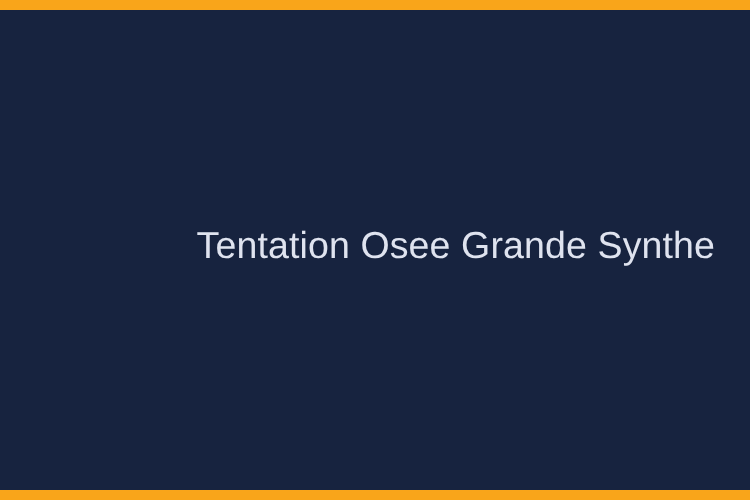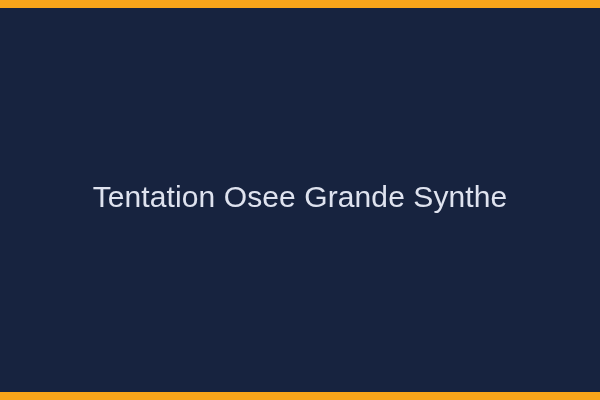--- a/index.html
+++ b/index.html
@@ -47,28 +47,29 @@
     right: 0;
     top: 189px;
     transform: translateY(-50%);
     text-align: center;
     padding: 0 24px;
     box-sizing: border-box;
   }
 
   .banner-title {
     display: block;
-    margin: 16px;
+    margin: 4px;
     font-family: "Liberation Sans", sans-serif;
     font-size: 30px;
     font-weight: 400;
     line-height: 1.2;
     letter-spacing: 0.1px;
     color: #dfe3ef;
     white-space: nowrap;
+    text-align: right;
   }
 </style>
 </head>
 <body>
 
 <div class="banner">
 
   <div class="accent-bar"></div>
 
   <div class="banner-body">

